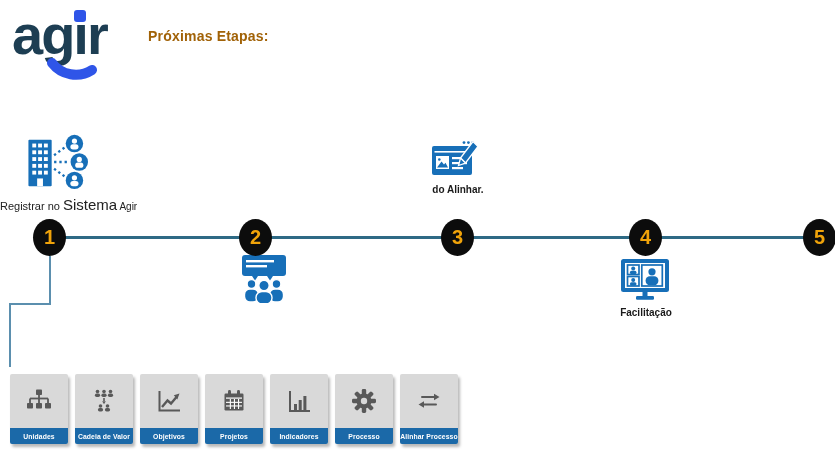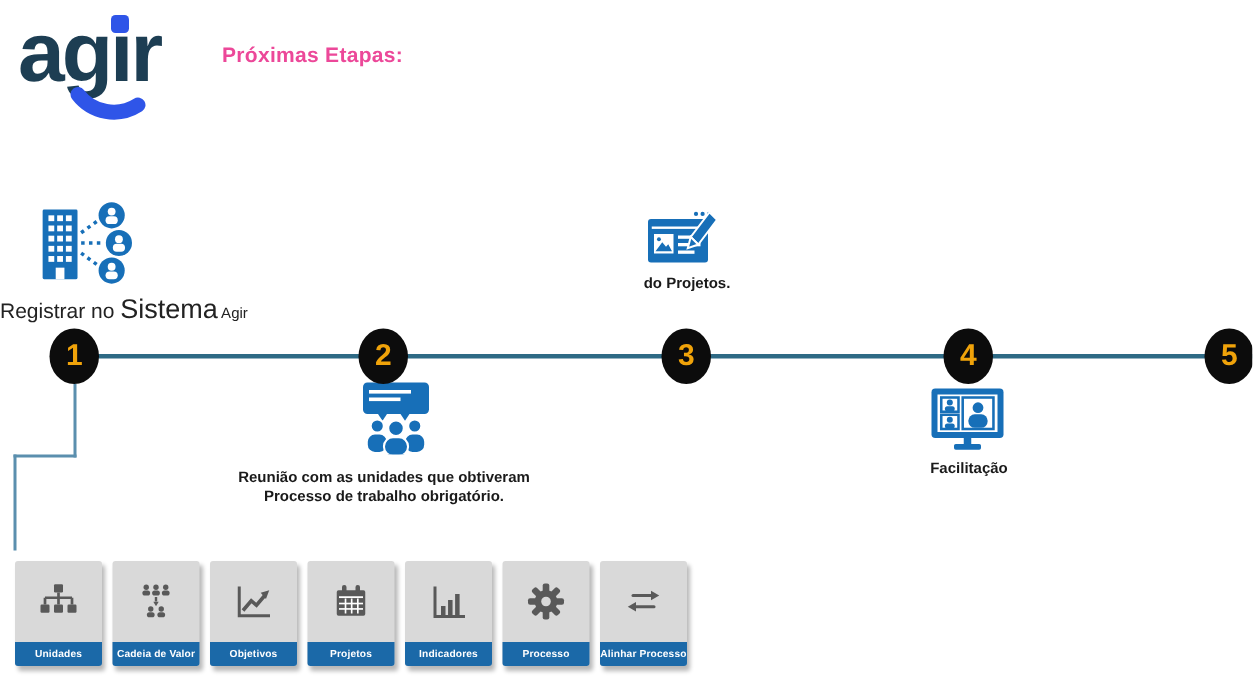--- a/index.html
+++ b/index.html
@@ -6,21 +6,21 @@
   #canvas{position:relative;width:835px;height:457px;background:#fff;overflow:hidden;
           font-family:"Liberation Sans",sans-serif;color:#111;}
 
   
   .logo{position:absolute;left:12px;top:4px;font-size:56px;line-height:1.1;font-weight:800;
         letter-spacing:-2px;color:#1d3e53;}
   .logo .logo-i{position:relative;color:#1d3e53;}
   .logo .logo-i::after{content:'';position:absolute;top:7px;left:1px;width:12px;height:12px;
         background:#2f55e8;border-radius:3px;}
   .logo-swoosh{position:absolute;left:46px;top:58px;}
-  .page-title{position:absolute;left:148px;top:28px;font-size:14px;font-weight:700;color:#ec4899;
+  .page-title{position:absolute;left:148px;top:28px;font-size:14px;font-weight:700;color:#a16207;
         letter-spacing:.2px;}
 
   
   .hline{position:absolute;left:50px;top:236px;width:785px;height:3px;background:#2e6a85;z-index:1;}
   .step-circle{position:absolute;width:33px;height:37px;border-radius:50%;background:#0c0c0c;
         z-index:3;display:flex;align-items:center;justify-content:center;
         color:#f0a30a;font-size:20px;font-weight:700;}
   .c1{left:33px;top:219px;}
   .c2{left:239px;top:219px;}
   .c3{left:441px;top:219px;}
@@ -32,22 +32,22 @@
   .conn-h1{left:9px;top:303px;width:42px;height:2px;}
   .conn-v2{left:9px;top:303px;width:2px;height:64px;}
 
   .step-icon{position:absolute;z-index:2;}
   .icon1{left:26px;top:132px;}
   .icon2{left:237px;top:253px;}
   .icon3{left:431px;top:140px;}
   .icon4{left:617px;top:257px;}
 
   .step1-label{position:absolute;left:0px;top:196px;width:140px;white-space:nowrap;color:#222;}
-  .step1-label .p0{font-size:14px;}
-  .step1-label .p1{font-size:18px;}
+  .step1-label .p0{font-size:11px;}
+  .step1-label .p1{font-size:15px;}
   .step1-label .p2{font-size:10px;}
   .step-text{position:absolute;text-align:center;font-size:10px;font-weight:700;color:#1a1a1a;
         line-height:13px;}
   .t2{left:140px;top:312px;width:232px;}
   .t3{left:343px;top:183px;width:230px;}
   .t4{left:591px;top:306px;width:110px;text-align:center;}
 
   
   .tiles{position:absolute;left:10px;top:374px;display:flex;gap:7px;}
   .tile{width:58px;height:70px;background:#d9d9d9;border-radius:2px;display:flex;
@@ -139,44 +139,40 @@
     <polygon points="30,23 36,23 33,27.5" fill="#176fb8"></polygon>
     <g fill="#176fb8" stroke="#fff" stroke-width="1.4">
       <circle cx="14.5" cy="31" r="4.4"></circle>
         <rect x="7.5" y="36" width="14" height="13" rx="5.5"></rect>
       <circle cx="39.5" cy="31" r="4.4"></circle>
         <rect x="32.5" y="36" width="14" height="13" rx="5.5"></rect>
       <circle cx="27" cy="32.5" r="5.2"></circle>
         <rect x="19" y="38.5" width="16" height="12.5" rx="6"></rect>
     </g>
   </svg>
-  <div class="step-text t2">
-    <div>Reunião com as unidades que obtiveram</div>
-    <div>Processo de trabalho obrigatório.</div>
-  </div>
 
   <svg class="step-icon icon3" width="48" height="40" viewBox="0 0 48 40">
     <circle cx="33" cy="2.6" r="1.4" fill="#176fb8"></circle>
       <circle cx="37.4" cy="2.6" r="1.4" fill="#176fb8"></circle>
       <circle cx="41.8" cy="2.6" r="1.4" fill="#176fb8"></circle>
     <rect x="1" y="6" width="40" height="29" rx="2" fill="#176fb8"></rect>
     <rect x="3.5" y="11" width="35" height="1.6" fill="#fff"></rect>
     <rect x="5" y="16" width="13" height="13" fill="#fff"></rect>
     <circle cx="8.3" cy="19.5" r="1.3" fill="#176fb8"></circle>
     <polygon points="6,27.5 10.5,21.5 13,24.5 14.5,22.8 17,27.5" fill="#176fb8"></polygon>
     <rect x="21" y="17" width="15" height="2.2" fill="#fff"></rect>
     <rect x="21" y="22" width="15" height="2.2" fill="#fff"></rect>
     <rect x="21" y="27" width="11" height="2.2" fill="#fff"></rect>
     <g fill="#176fb8" stroke="#fff" stroke-width="1.3">
       <polygon points="42,1.5 47,6.5 34.5,23 29.5,18"></polygon>
       <polygon points="29.5,18 34.5,23 27.5,25.5"></polygon>
     </g>
   </svg>
   <div class="step-text t3">
-    <div>do Projetos.</div>
+    <div>do Alinhar.</div>
   </div>
 
   <svg class="step-icon icon4" width="56" height="46" viewBox="0 0 56 46">
     <rect x="4" y="2" width="48" height="33" rx="2.5" fill="#176fb8"></rect>
     <rect x="8" y="6" width="40" height="25" fill="#fff"></rect>
     <g fill="#fff" stroke="#176fb8" stroke-width="1.7">
       <rect x="10.5" y="8" width="11.5" height="9.5"></rect>
       <rect x="10.5" y="19.5" width="11.5" height="9.5"></rect>
       <rect x="24.8" y="8" width="20.5" height="21"></rect>
     </g>

